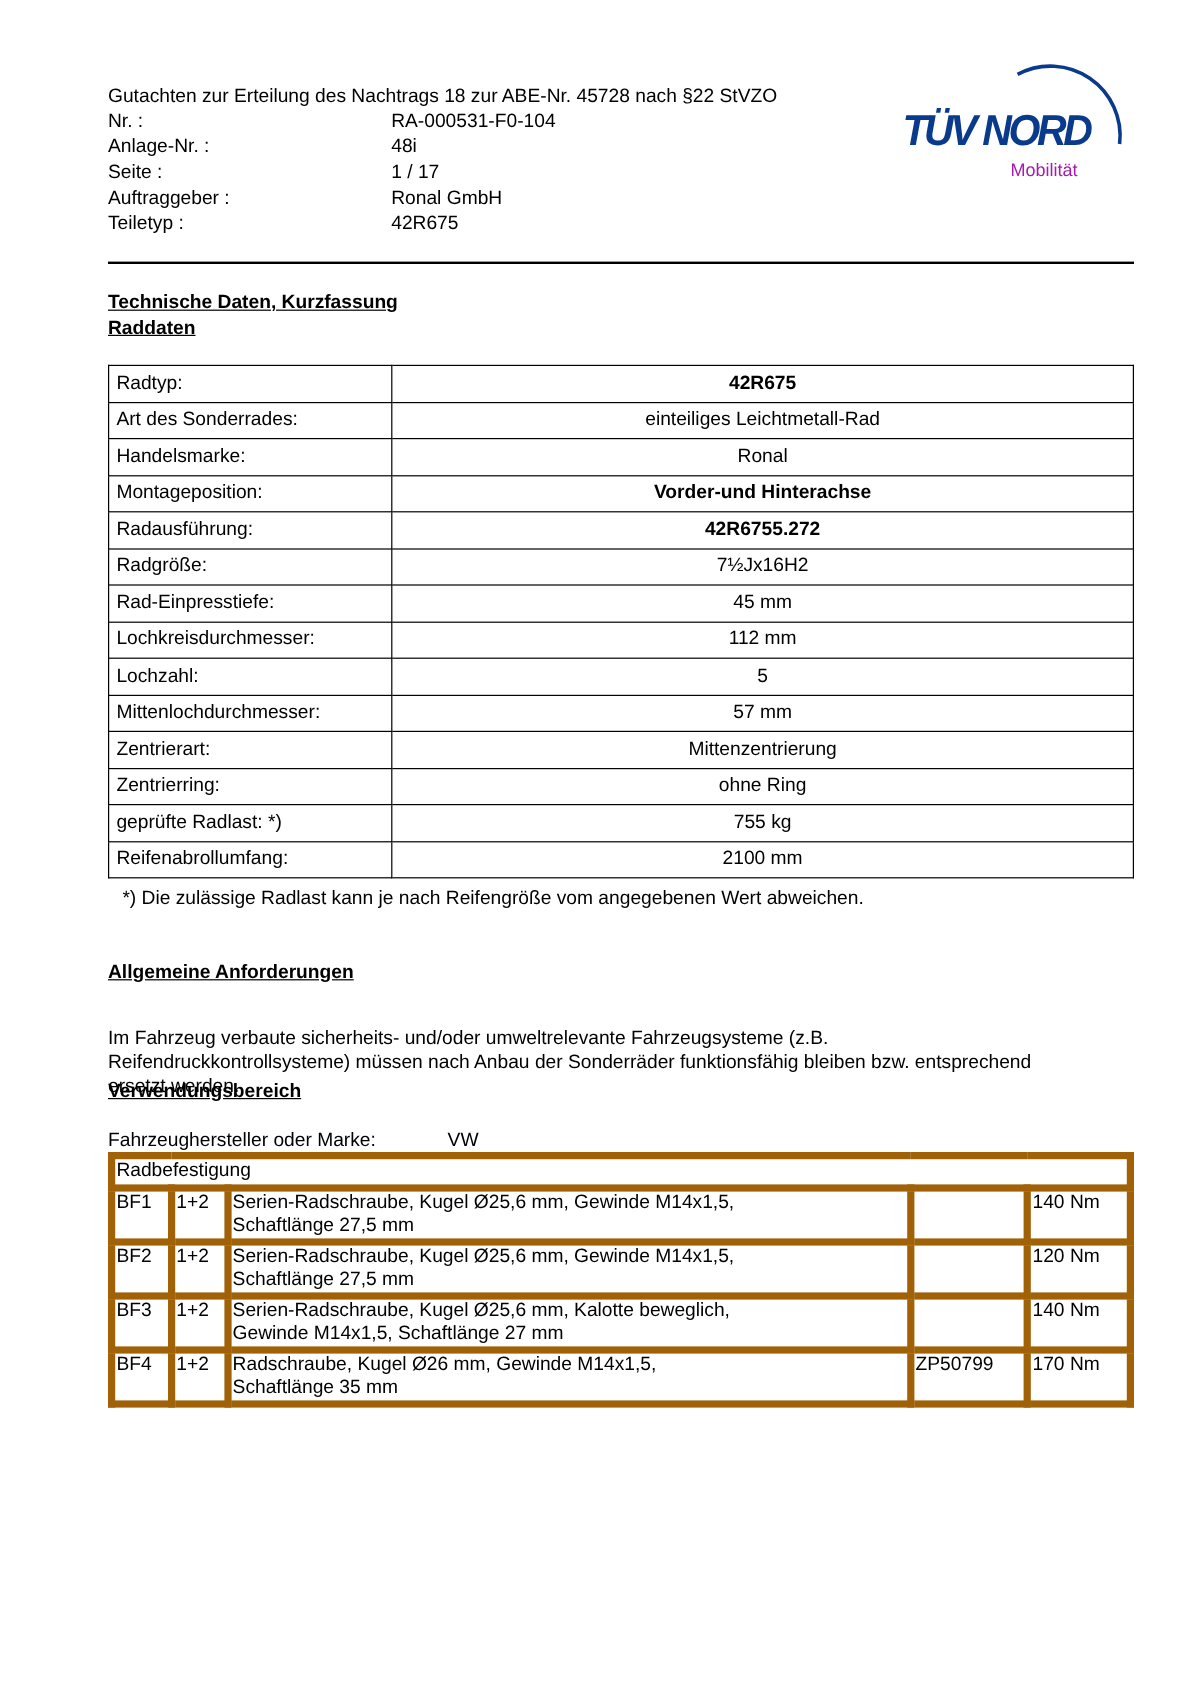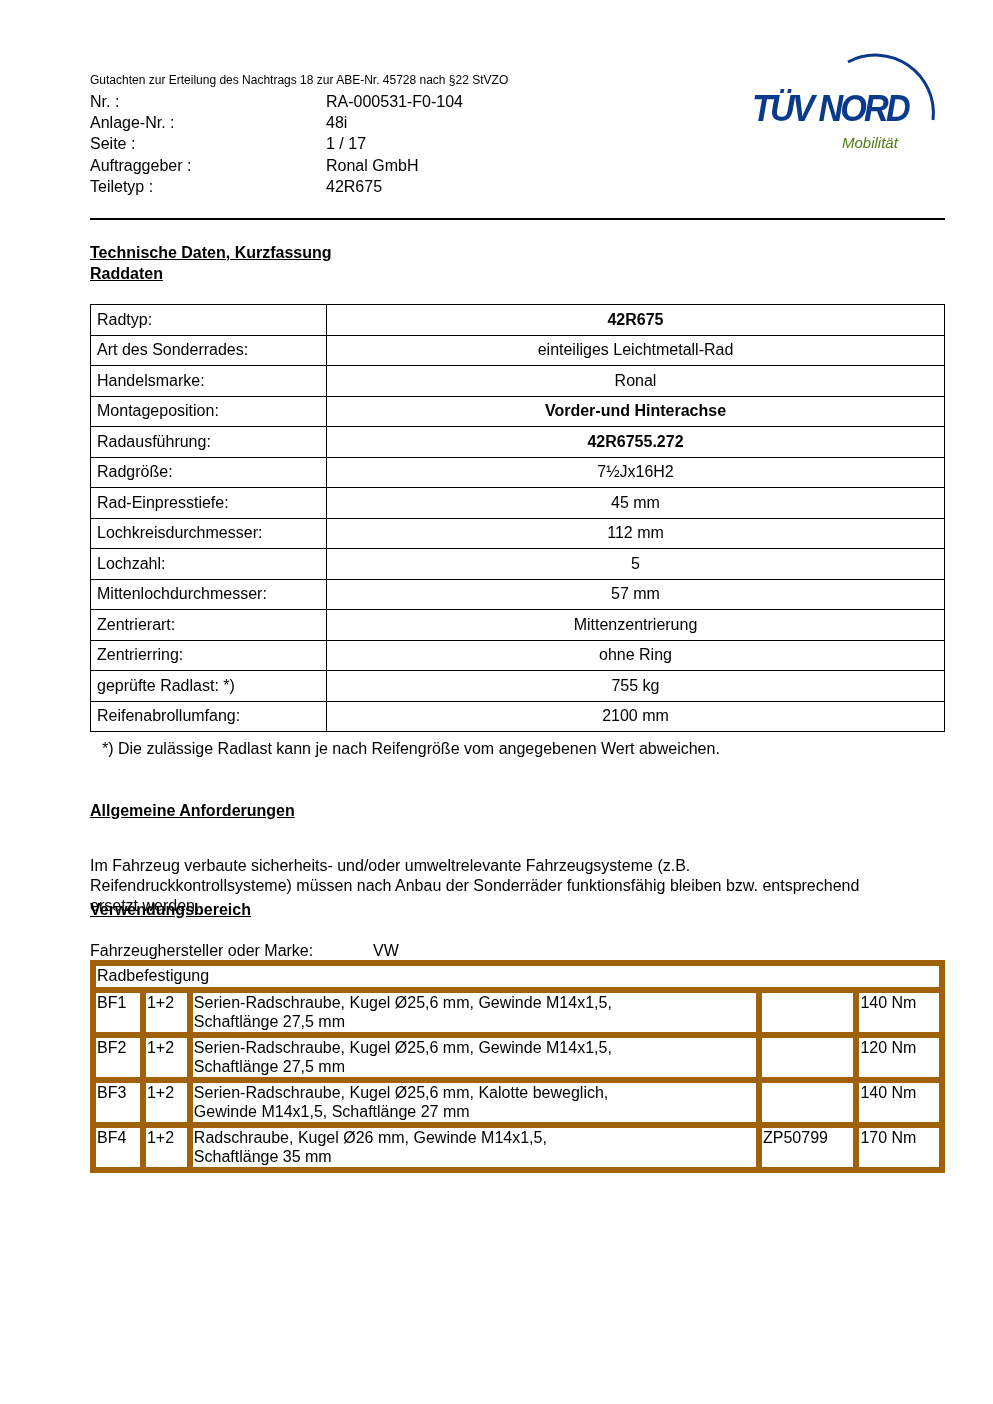--- a/index.html
+++ b/index.html
@@ -1,19 +1,19 @@
 <!DOCTYPE html>
 <html><head>
 <meta charset="utf-8">
 <style>
   html, body { margin: 0; padding: 0; background: #ffffff; }
   body { width: 993px; height: 1404px; position: relative; overflow: hidden;
          font-family: "Liberation Sans", sans-serif; color: #000; font-size: 16px; }
   .abs { position: absolute; }
-  .hdr-title { left: 90px; top: 70px; font-size: 12px; white-space: nowrap; line-height: 21px; }
+  .hdr-title { left: 90px; top: 70px; font-size: 16px; white-space: nowrap; line-height: 21px; }
   .hdr-row { left: 90px; font-size: 16px; line-height: 21px; white-space: nowrap; }
   .hdr-row .k { display: inline-block; width: 236px; }
   .logo { left: 748px; top: 32px; width: 200px; height: 130px; }
   .rule { left: 90px; top: 218px; width: 855px; height: 0; border-top: 2px solid #000; }
   .sec-h { font-weight: bold; text-decoration: underline; font-size: 16px; line-height: 21px; white-space: nowrap; }
   table.rad { position: absolute; left: 90px; top: 304px; width: 855px; border-collapse: collapse; }
   table.rad td { border: 1.5px solid #000; height: 29.5px; padding: 0 6px; font-size: 16px; line-height: 18px; }
   table.rad td.k { width: 223px; }
   table.rad td.v { text-align: center; }
   table.rad td.b { font-weight: bold; }
@@ -36,21 +36,21 @@
 <div class="abs hdr-row" style="top:112px"><span class="k">Anlage-Nr. :</span><span>48i</span></div>
 <div class="abs hdr-row" style="top:133px"><span class="k">Seite :</span><span>1 / 17</span></div>
 <div class="abs hdr-row" style="top:155px"><span class="k">Auftraggeber :</span><span>Ronal GmbH</span></div>
 <div class="abs hdr-row" style="top:176px"><span class="k">Teiletyp :</span><span>42R675</span></div>
 
 <div class="abs logo">
   <svg width="200" height="130" viewBox="0 0 200 130">
     <path d="M100 30 A 58 58 0 0 1 185 88" fill="none" stroke="#0a3a8c" stroke-width="3"></path>
   </svg>
   <div class="abs" style="left:4px;top:56px;font-size:36px;font-weight:bold;font-style:italic;color:#0a3a8c;letter-spacing:-3px;transform:scaleX(0.95);transform-origin:left;white-space:nowrap;">TÜV NORD</div>
-  <div class="abs" style="left:94px;top:102px;font-size:15px;font-style:italic;color:#4d7c0f;white-space:nowrap;text-align:right;">Mobilität</div>
+  <div class="abs" style="left:94px;top:102px;font-size:15px;color:#a21caf;white-space:nowrap;text-align:right;">Mobilität</div>
 </div>
 
 <div class="abs rule"></div>
 
 <div class="abs sec-h" style="left:90px;top:242px">Technische Daten, Kurzfassung</div>
 <div class="abs sec-h" style="left:90px;top:263px">Raddaten</div>
 
 <table class="rad">
   <tbody>
       <tr>

